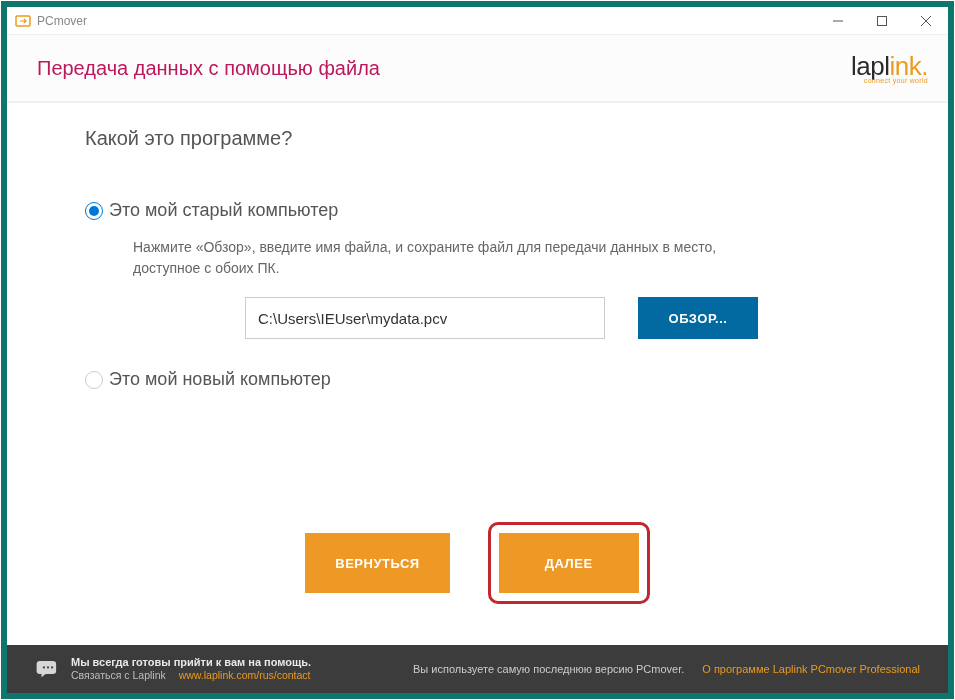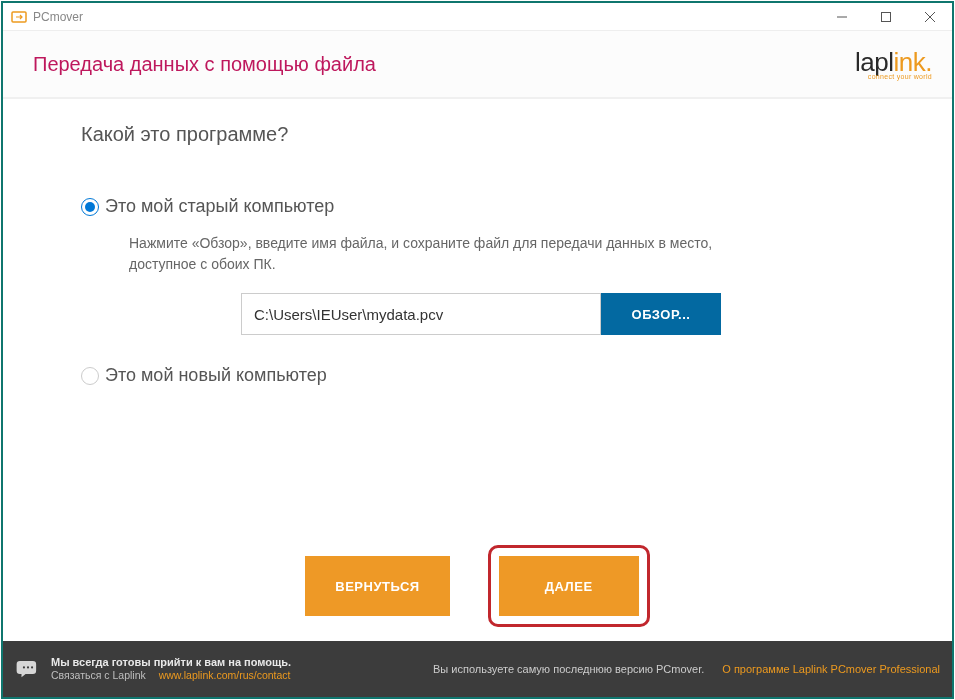--- a/index.html
+++ b/index.html
@@ -9,21 +9,21 @@
       font-family: "Segoe UI", Tahoma, Arial, sans-serif;
     }
     body {
       background: #fff;
       width: 955px;
       height: 700px;
       overflow: hidden;
       position: relative;
     }
     .window {
-      border: 2px solid #0f766e;
+      border: 6px solid #0f766e;
       width: 953px;
       height: 698px;
       margin: 1px;
       display: flex;
       flex-direction: column;
       background: #fff;
     }
     
     .titlebar {
       height: 28px;
@@ -150,20 +150,21 @@
       color: #666;
       line-height: 1.5;
       margin: 16px 0 18px 48px;
       max-width: 620px;
     }
     .path-row {
       display: flex;
       align-items: center;
       margin-left: 160px;
       margin-bottom: 30px;
+      gap: 33px;
     }
     .path-input {
       width: 360px;
       height: 42px;
       border: 1px solid #ccc;
       padding: 0 12px;
       font-size: 15px;
       color: #333;
       outline: none;
     }
@@ -209,27 +210,28 @@
       justify-content: center;
     }
     .highlight-ring {
       border: 3px solid #c1272d;
       border-radius: 10px;
       padding: 8px;
       display: inline-flex;
     }
     
     .footer {
-      height: 56px;
+      height: 48px;
       background: #3c3c3c;
       color: #d9d9d9;
       display: flex;
       align-items: center;
-      padding: 0 12px;
+      padding: 0 28px;
       font-size: 11px;
+      margin-top: 27px;
     }
     .footer-left {
       display: flex;
       align-items: center;
       gap: 10px;
     }
     .chat-icon {
       width: 26px;
       height: 26px;
       display: flex;

